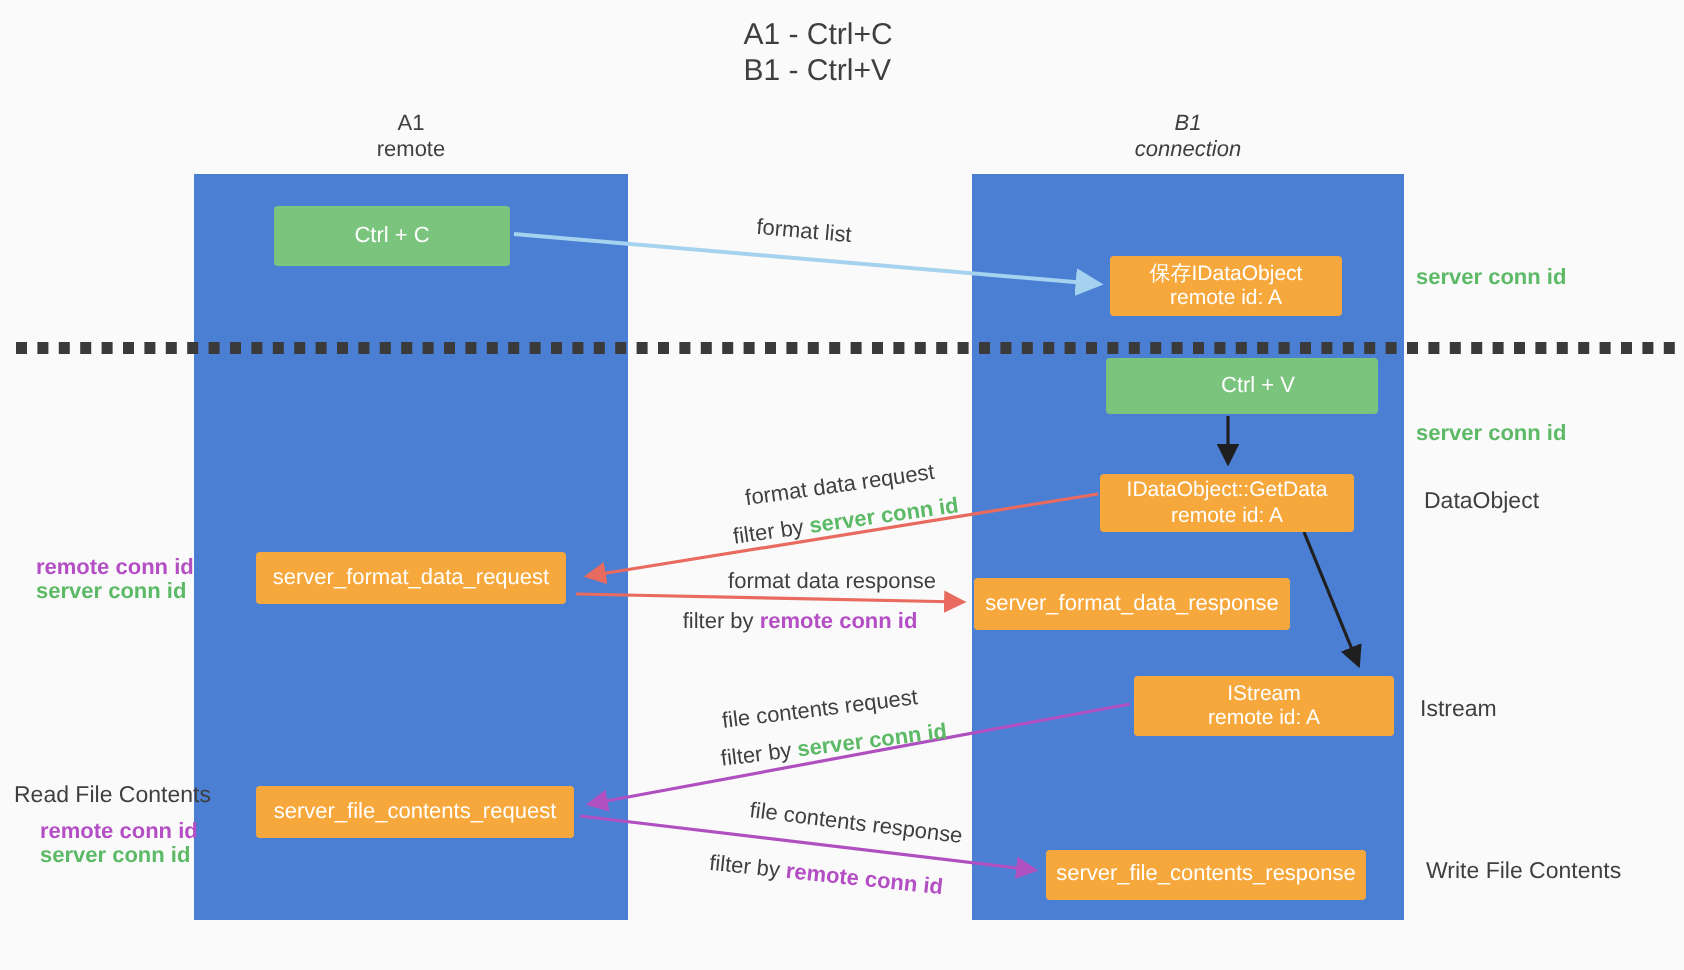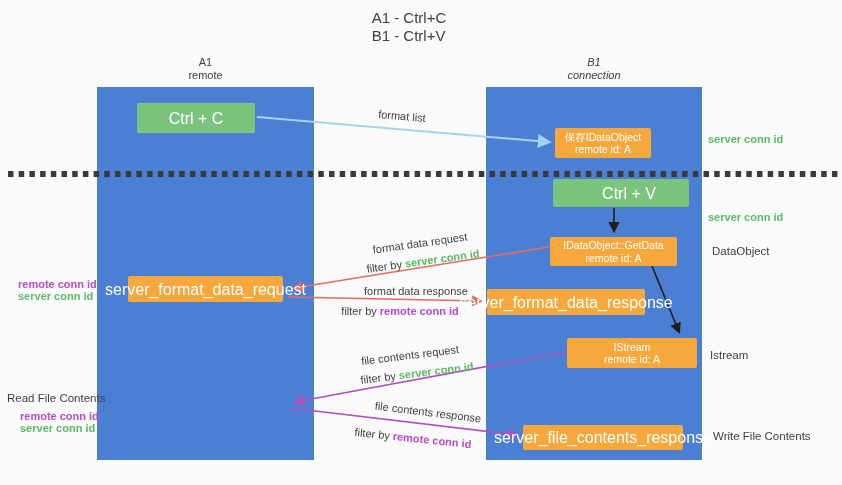--- a/index.html
+++ b/index.html
@@ -18,21 +18,21 @@
     position:absolute; top:56px; text-align:center;
     font-size:11px; line-height:13px; color:#3f3f3f;
   }
   .column{
     position:absolute; top:87px; height:373px; background:#4a7fd3; z-index:1;
   }
   .layer{ position:absolute; left:0; top:0; z-index:2; }
   .box{
     position:absolute; z-index:3; display:flex; flex-direction:column;
     align-items:center; justify-content:center; text-align:center;
-    color:#ffffff; font-size:16px; line-height:13px; border-radius:2px;
+    color:#ffffff; font-size:11px; line-height:13px; border-radius:2px;
     white-space:nowrap;
   }
   .box.small{ font-size:10.5px; line-height:12.5px; }
   .orange{ background:#f7a83c; }
   .green{ background:#7bc47e; }
   .side-label{
     position:absolute; z-index:3; font-size:11.5px; color:#3f3f3f; white-space:nowrap;
   }
   .conn-stack{
     position:absolute; z-index:3; font-size:11px; font-weight:bold;
@@ -91,21 +91,21 @@
     <line x1="288" y1="297" x2="481" y2="301" stroke="#e96a5f" stroke-width="1.6" marker-end="url(#m-red)"></line>
     <line x1="652" y1="266" x2="679" y2="332" stroke="#1f1f1f" stroke-width="1.6" marker-end="url(#m-black)"></line>
     <line x1="565" y1="352" x2="295" y2="402" stroke="#b050c0" stroke-width="1.6" marker-end="url(#m-purple)"></line>
     <line x1="290" y1="408" x2="517" y2="435" stroke="#b050c0" stroke-width="1.6" marker-end="url(#m-purple)"></line>
   </svg>
 
   <div class="box green" style="left:137px;top:103px;width:118px;height:30px;">
     <span>Ctrl + C</span>
   </div>
 
-  <div class="box orange small" style="left:555px;top:128px;width:96px;height:30px;">
+  <div class="box orange small" style="left:555px;top:128px;width:116px;height:30px;">
     <span>保存IDataObject</span>
     <span>remote id: A</span>
   </div>
 
   <div class="box green" style="left:553px;top:179px;width:120px;height:28px;padding-left:16px;">
     <span>Ctrl + V</span>
   </div>
 
   <div class="box orange small" style="left:550px;top:237px;width:127px;height:29px;">
     <span>IDataObject::GetData</span>
@@ -118,20 +118,23 @@
 
   <div class="box orange" style="left:487px;top:289px;width:158px;height:26px;">
     <span>server_format_data_response</span>
   </div>
 
   <div class="box orange small" style="left:567px;top:338px;width:130px;height:30px;">
     <span>IStream</span>
     <span>remote id: A</span>
   </div>
 
+  <div class="box orange" style="left:128px;top:393px;width:159px;height:26px;">
+    <span>server_file_contents_request</span>
+  </div>
 
   <div class="box orange" style="left:523px;top:425px;width:160px;height:25px;">
     <span>server_file_contents_response</span>
   </div>
 
   <div class="side-label green-text" style="left:708px;top:133px;font-size:11px;">server conn id</div>
   <div class="side-label green-text" style="left:708px;top:211px;font-size:11px;">server conn id</div>
   <div class="side-label" style="left:712px;top:245px;">DataObject</div>
   <div class="side-label" style="left:710px;top:349px;">Istream</div>
   <div class="side-label" style="left:713px;top:430px;">Write File Contents</div>

